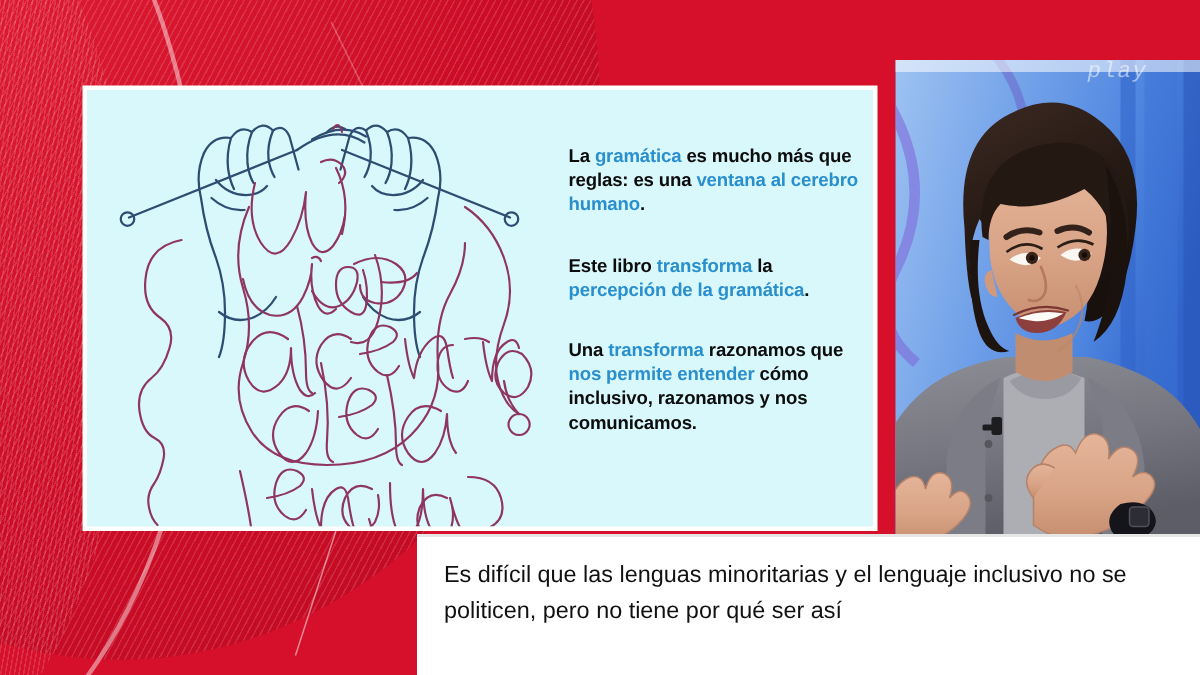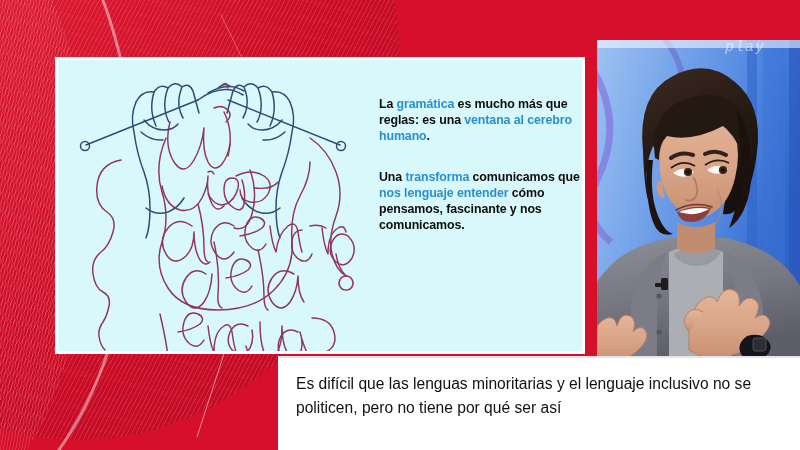--- a/index.html
+++ b/index.html
@@ -206,21 +206,22 @@
             <path d="M188,286 q8,26 2,42 q-6,14 -18,10 q-10,-4 -6,-12"></path>
             <path d="M202,262 q0,20 4,30 q5,10 12,2 q6,-8 6,-28 q0,18 6,28"></path>
             <path d="M240,272 q-12,-6 -18,6 q-5,12 4,20 q9,6 16,-4 q4,-10 0,-22 q4,16 8,22"></path>
             <path d="M254,258 q18,0 22,14 q4,14 -8,20"></path>
           </g>
         </svg>
       </div>
 
       <div class="blurbs">
         <div class="blurb" id="b0"><span>La </span><span class="hl">gramática</span><span> es mucho más que reglas: es una </span><span class="hl">ventana al cerebro humano</span><span>.</span></div>
-        <div class="blurb" id="b2"><span>Una </span><span class="hl">transforma</span><span> comunicamos que </span><span class="hl">nos lenguaje entender</span><span> cómo pensamos, fascinante y nos comunicamos.</span></div>
+        <div class="blurb" id="b1"><span>Este libro </span><span class="hl">transforma</span><span> la </span><span class="hl">percepción de la gramática</span><span>.</span></div>
+        <div class="blurb" id="b2"><span>Una </span><span class="hl">transforma</span><span> razonamos que </span><span class="hl">nos permite entender</span><span> cómo inclusivo, razonamos y nos comunicamos.</span></div>
       </div>
 
     </div>
   </div>
 
   <div class="portrait">
     <svg viewBox="0 0 203 318" xmlns="http://www.w3.org/2000/svg">
       <defs>
         <linearGradient id="studioBg" x1="0" y1="0" x2="1" y2="0.4">
           <stop offset="0%" stop-color="#9ec3f2"></stop>

